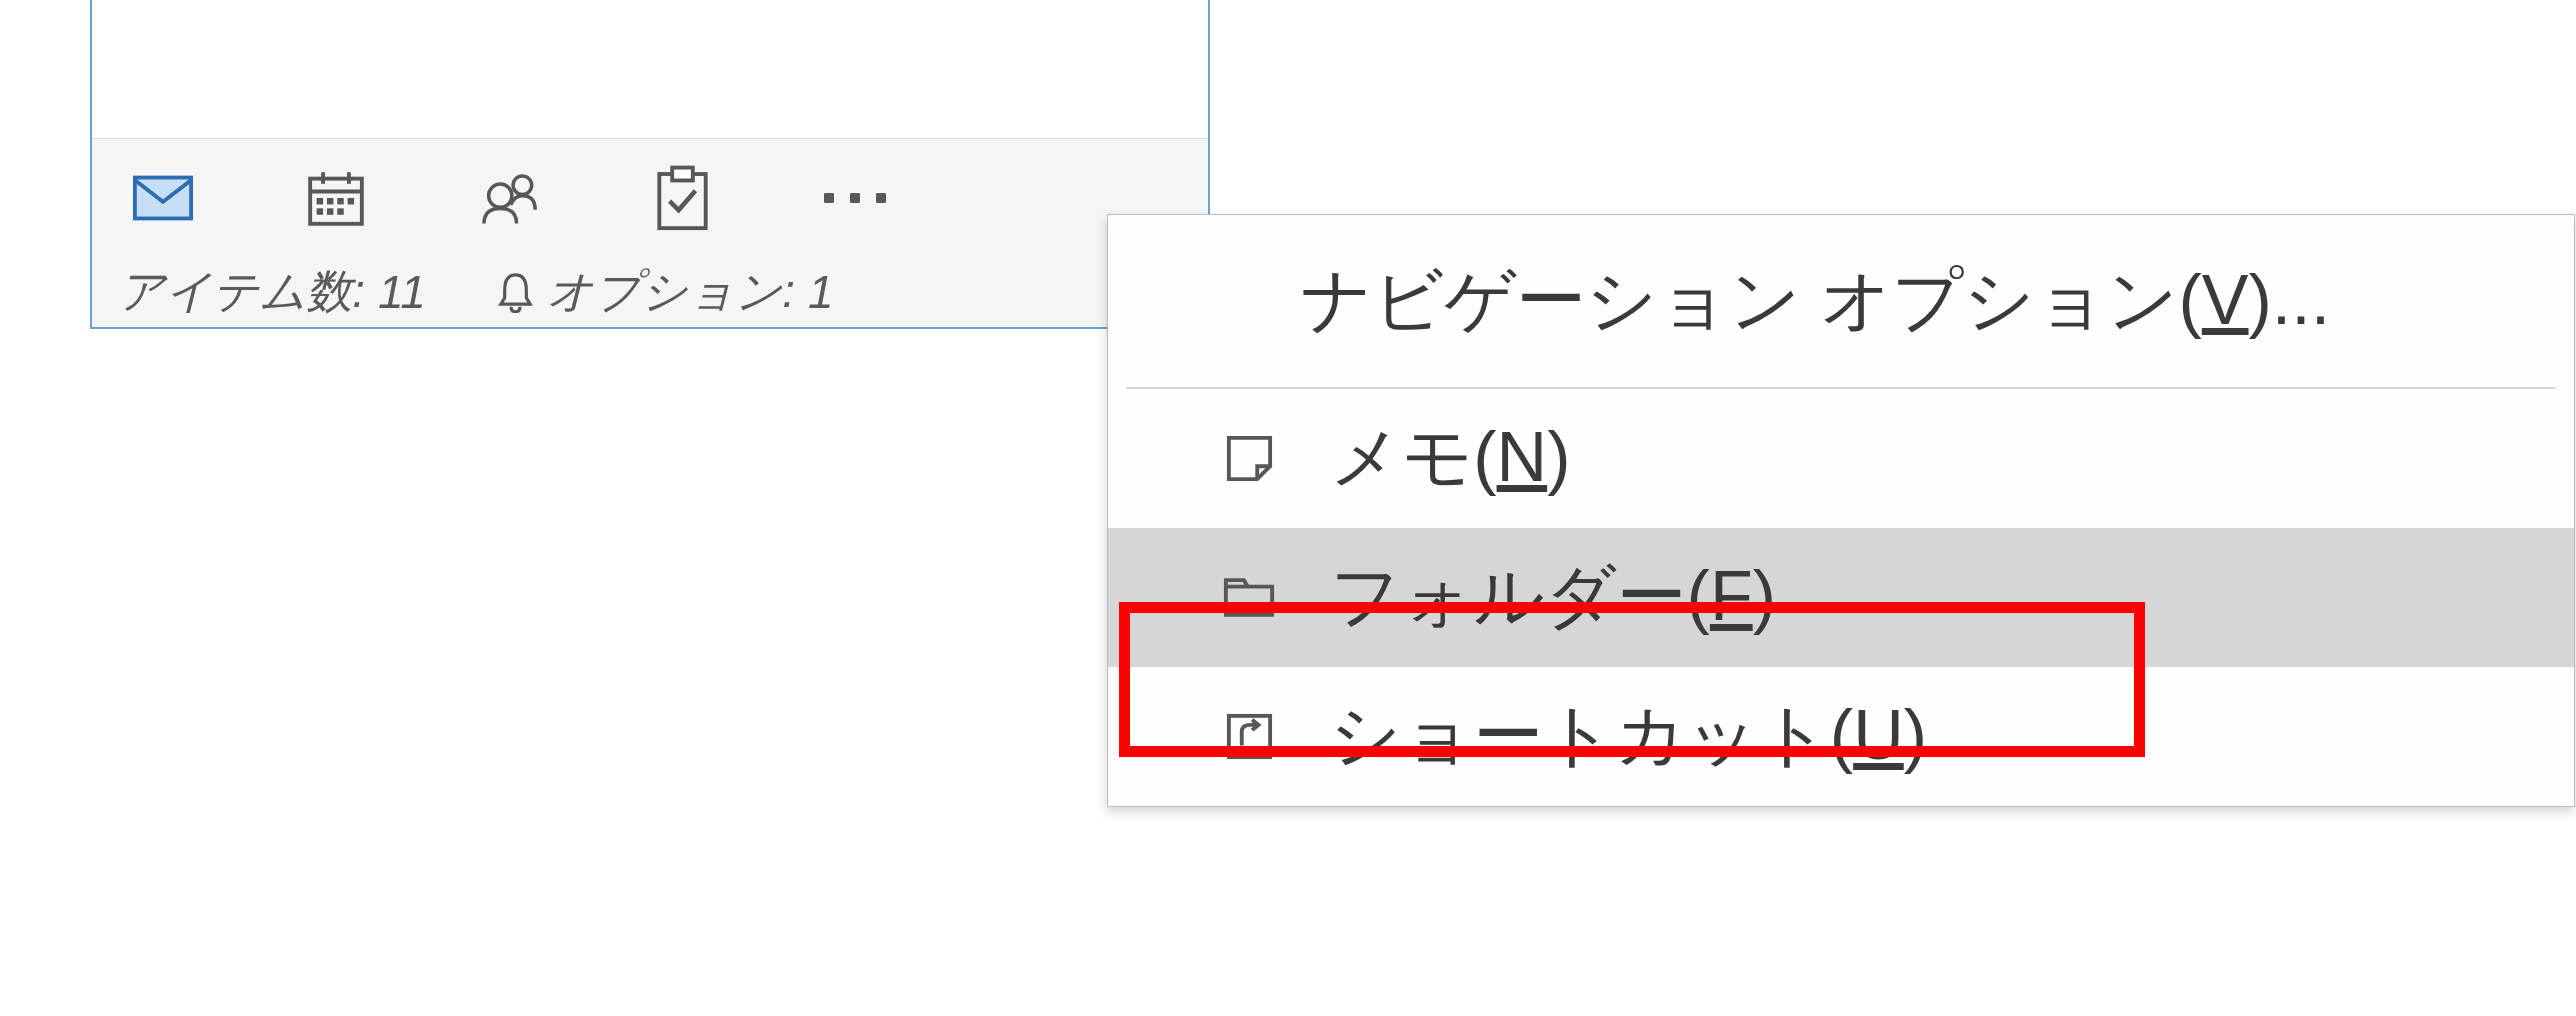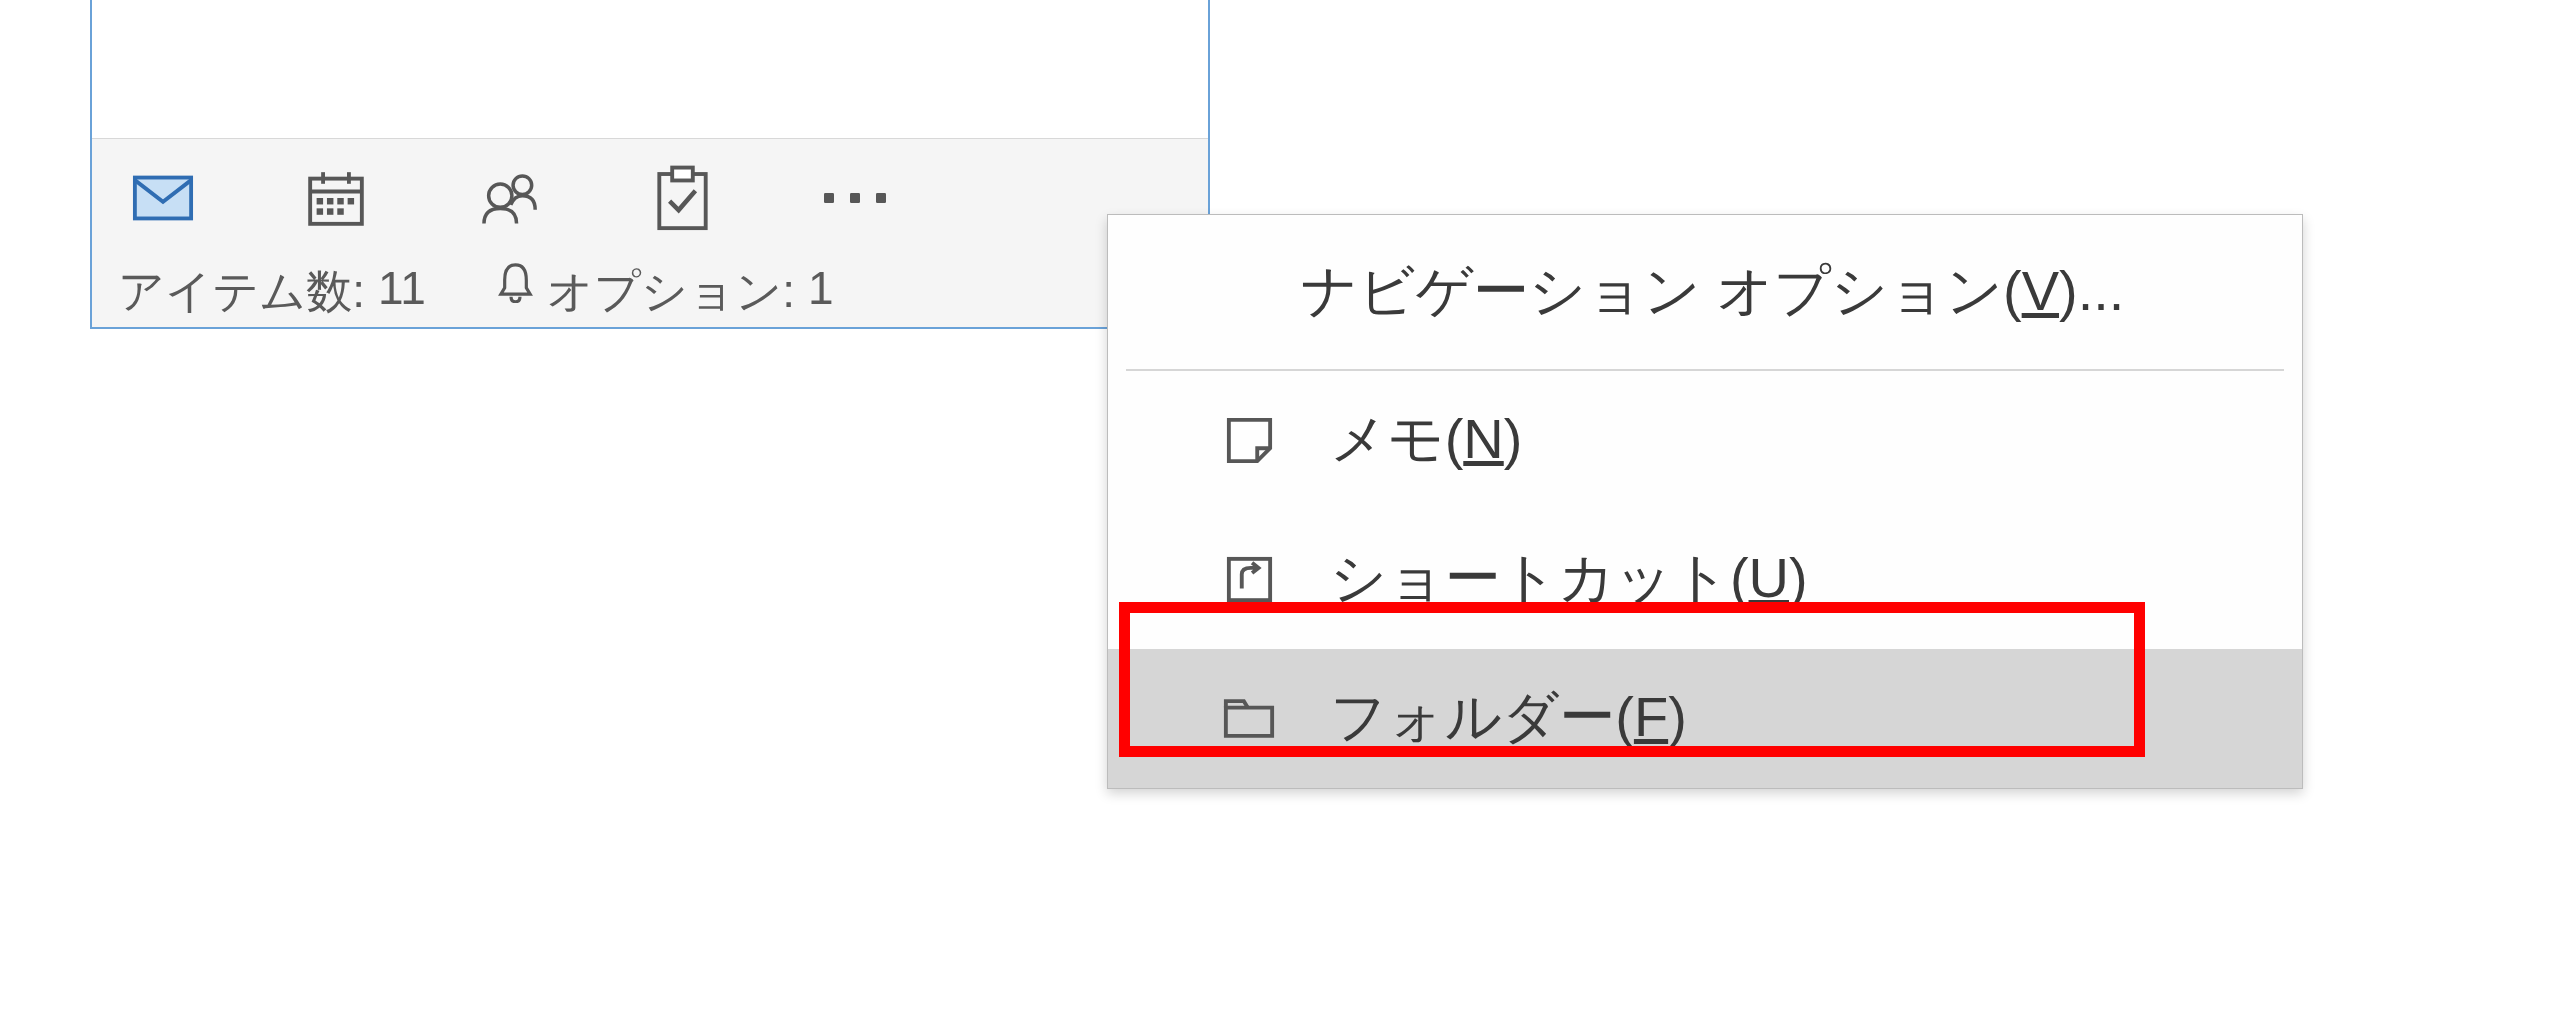--- a/index.html
+++ b/index.html
@@ -50,31 +50,31 @@
     width: 100%;
     height: 70px;
     background: #f5f5f5;
     display: flex;
     align-items: center;
     padding-left: 26px;
     gap: 71px;
     color: #5a5a5a;
     font-size: 46px;
   }
-  .status-item { display: flex; align-items: flex-start; gap: 13px; }
+  .status-item { display: flex; align-items: center; gap: 13px; font-style: italic; }
 
   .popup {
     position: absolute;
     left: 1107px;
     top: 214px;
-    width: 1196px;
+    width: 1468px;
     background: #fefefe;
     border: 1.9px solid #bcbcbc;
     box-shadow: 0 5.2px 11.6px rgba(0,0,0,0.18);
-    font-size: 56px;
+    font-size: 70px;
     color: #3a3a3a;
   }
   .popup-top {
     padding: 39px 44px 39px 193px;
   }
   .popup-sep {
     height: 1.9px;
     background: #d6d6d6;
     margin: 0 18px;
   }
@@ -194,39 +194,39 @@
       <svg width="49" height="49" viewBox="0 0 76 76">
         <path d="M6 6 L70 6 L70 50 L50 70 L6 70 Z" fill="none" stroke="#575757" stroke-width="6"></path>
         <path d="M50 70 L50 50 L70 50" fill="none" stroke="#575757" stroke-width="6"></path>
       </svg>
     </div>
     <span>
       <span>メモ(</span><span class="underline">N</span><span>)</span>
     </span>
   </div>
 
+  <div class="menu-item hover">
+    <div class="menu-icon">
+      <svg width="54" height="45" viewBox="0 0 84 70">
+        <path d="M6 18 L6 62 L78 62 L78 18 Z" fill="none" stroke="#575757" stroke-width="6"></path>
+        <path d="M6 18 L6 8 L34 8 L40 18" fill="none" stroke="#575757" stroke-width="6"></path>
+      </svg>
+    </div>
+    <span>
+      <span>フォルダー(</span><span class="underline">F</span><span>)</span>
+    </span>
+  </div>
+
   <div class="menu-item">
     <div class="menu-icon">
       <svg width="49" height="49" viewBox="0 0 76 76">
         <rect x="6" y="6" width="64" height="64" fill="none" stroke="#575757" stroke-width="6"></rect>
         <path d="M26 52 L26 30 Q26 20 40 20 L50 20 M42 12 L52 20 L42 28" fill="none" stroke="#575757" stroke-width="6"></path>
       </svg>
     </div>
     <span>
       <span>ショートカット(</span><span class="underline">U</span><span>)</span>
     </span>
   </div>
-
-  <div class="menu-item hover">
-    <div class="menu-icon">
-      <svg width="54" height="45" viewBox="0 0 84 70">
-        <path d="M6 18 L6 62 L78 62 L78 18 Z" fill="none" stroke="#575757" stroke-width="6"></path>
-        <path d="M6 18 L6 8 L34 8 L40 18" fill="none" stroke="#575757" stroke-width="6"></path>
-      </svg>
-    </div>
-    <span>
-      <span>フォルダー(</span><span class="underline">F</span><span>)</span>
-    </span>
-  </div>
 </div>
 
 <div class="red-highlight"></div>
 
 
 </body></html>

